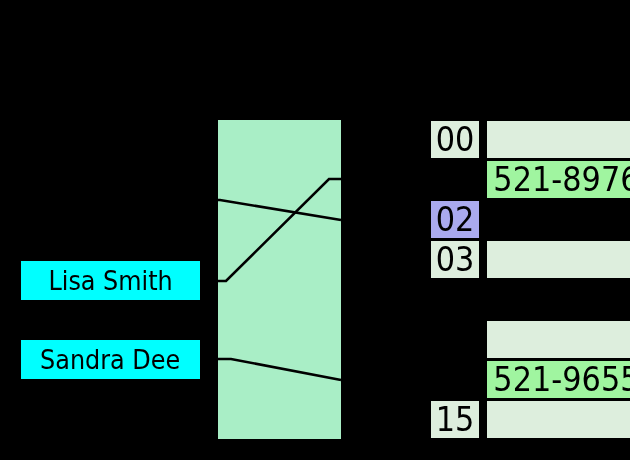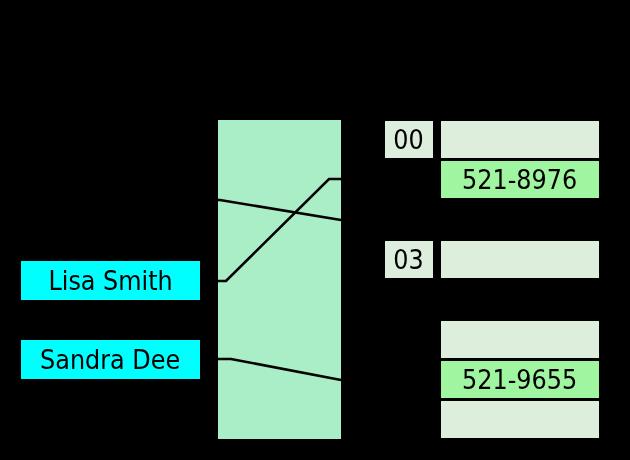--- a/index.html
+++ b/index.html
@@ -40,21 +40,21 @@
   }
   #lines polyline{
     fill:none;
     stroke:var(--line);
     stroke-width:2.6;
   }
   .cell{
     position:absolute;
     height:37px;
     display:flex;align-items:center;justify-content:center;
-    font-size:26px;line-height:1;white-space:nowrap;
+    font-size:33px;line-height:1;white-space:nowrap;margin-left:46px;
   }
   .cell .lbl{transform:scaleX(0.92);}
   .cell.index{left:385px;width:48px;background:var(--cell_light);}
   .cell.index.hl{background:var(--index_highlight);}
   .cell.value{left:441px;width:158px;background:var(--cell_light);}
   .cell.value.hl{background:var(--value_highlight);}
 </style>
 </head>
 <body>
 
@@ -79,33 +79,39 @@
     <span class="lbl">00</span>
   </div>
   <div class="cell value" style="top:121px">
     <span class="lbl"></span>
   </div>
 
   <div class="cell value hl" style="top:161px">
     <span class="lbl">521-8976</span>
   </div>
 
+  <div class="cell index hl" style="top:201px">
+    <span class="lbl">02</span>
+  </div>
 
   <div class="cell index" style="top:241px">
     <span class="lbl">03</span>
   </div>
   <div class="cell value" style="top:241px">
     <span class="lbl"></span>
   </div>
 
   <div class="cell value" style="top:321px">
     <span class="lbl"></span>
   </div>
 
   <div class="cell value hl" style="top:361px">
     <span class="lbl">521-9655</span>
   </div>
 
+  <div class="cell index" style="top:401px">
+    <span class="lbl">15</span>
+  </div>
   <div class="cell value" style="top:401px">
     <span class="lbl"></span>
   </div>
 
 </div>
 
 </body></html>

